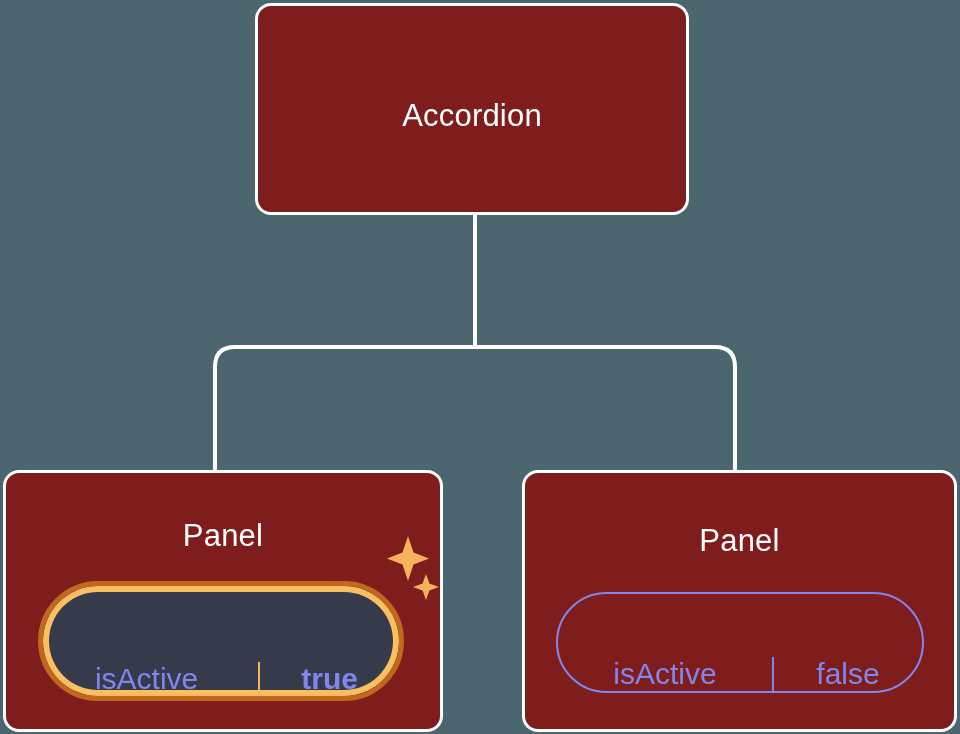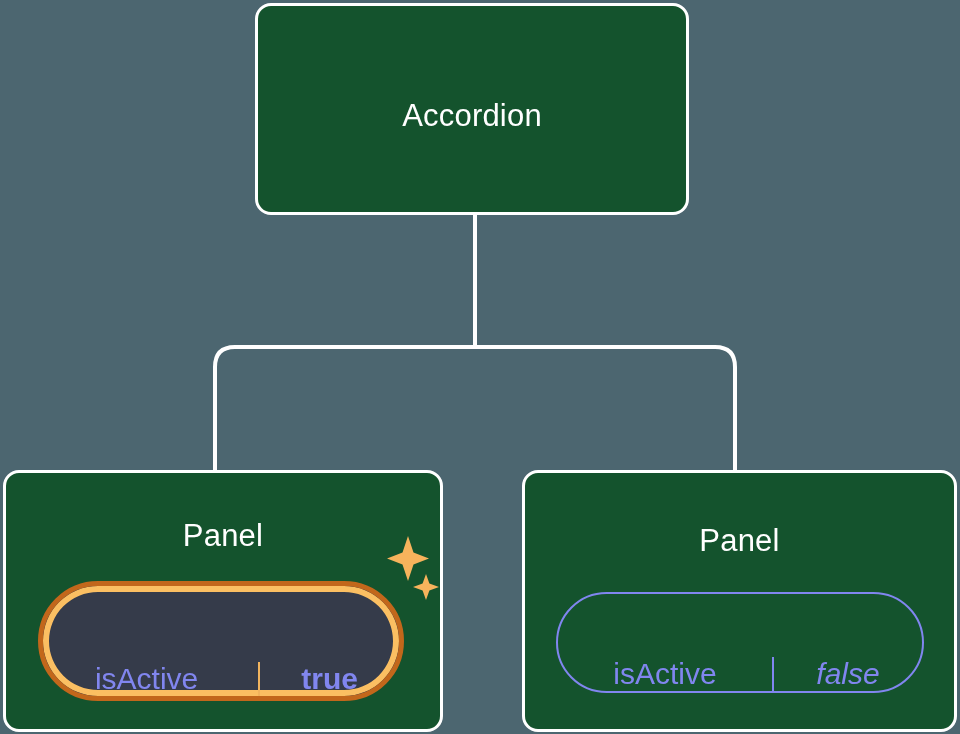--- a/index.html
+++ b/index.html
@@ -27,21 +27,21 @@
     top: 0;
     width: 960px;
     height: 734px;
     z-index: 1;
   }
 
   
   .node-card {
     position: absolute;
     z-index: 2;
-    background: #14532d;
+    background: #7f1d1d;
     border: 3px solid #ffffff;
     border-radius: 16px;
     box-sizing: border-box;
   }
 
   .node-title {
     color: #ffffff;
     font-size: 31px;
     font-weight: 400;
     text-align: center;
@@ -110,21 +110,20 @@
     border: 2px solid #8186ef;
     background: transparent;
   }
   .prop-pill.plain .prop-cell {
     color: #8186ef;
     font-size: 30px;
     font-weight: 400;
   }
   .prop-pill.plain .prop-cell.prop-value {
     border-left: 2px solid #8186ef;
-    font-style: italic;
   }
 
   
   .prop-pill.highlight {
     border: 5px solid #c2671b;
     background: #353b4a;
     box-shadow: inset 0 0 0 6px #fbbf62;
   }
   .prop-pill.highlight .prop-cell {
     color: #8186ef;

